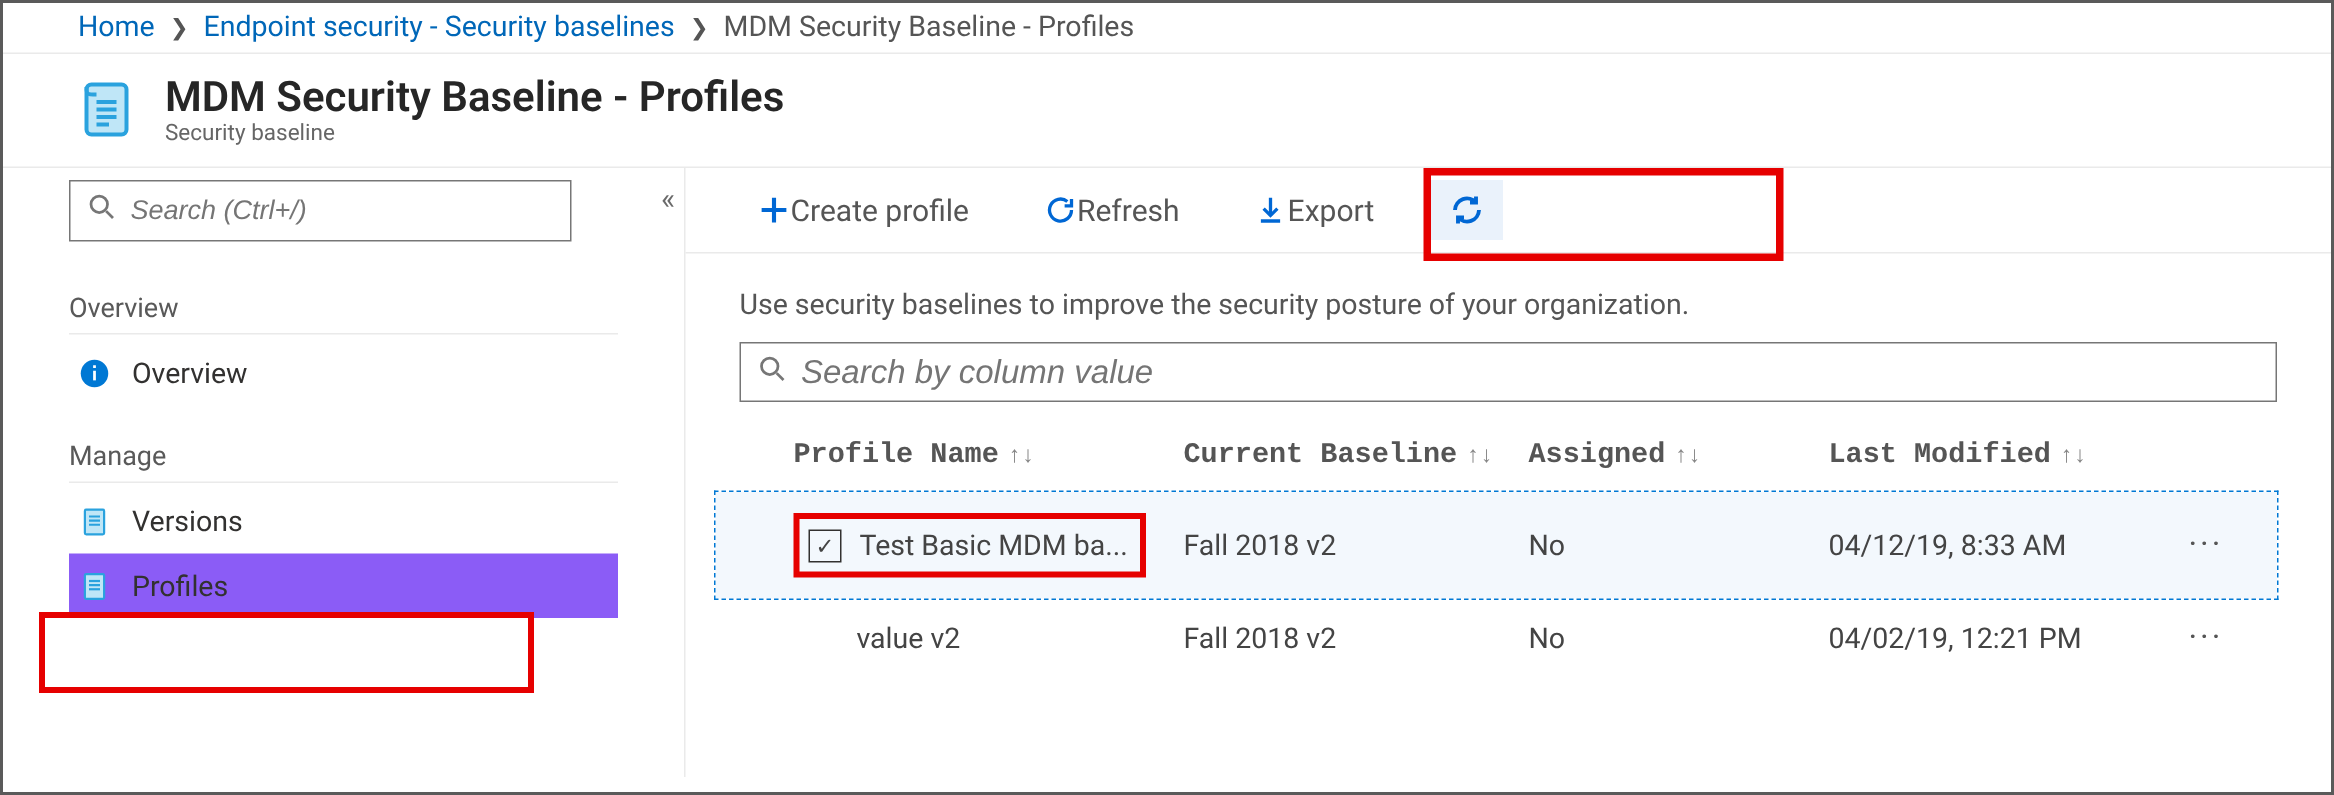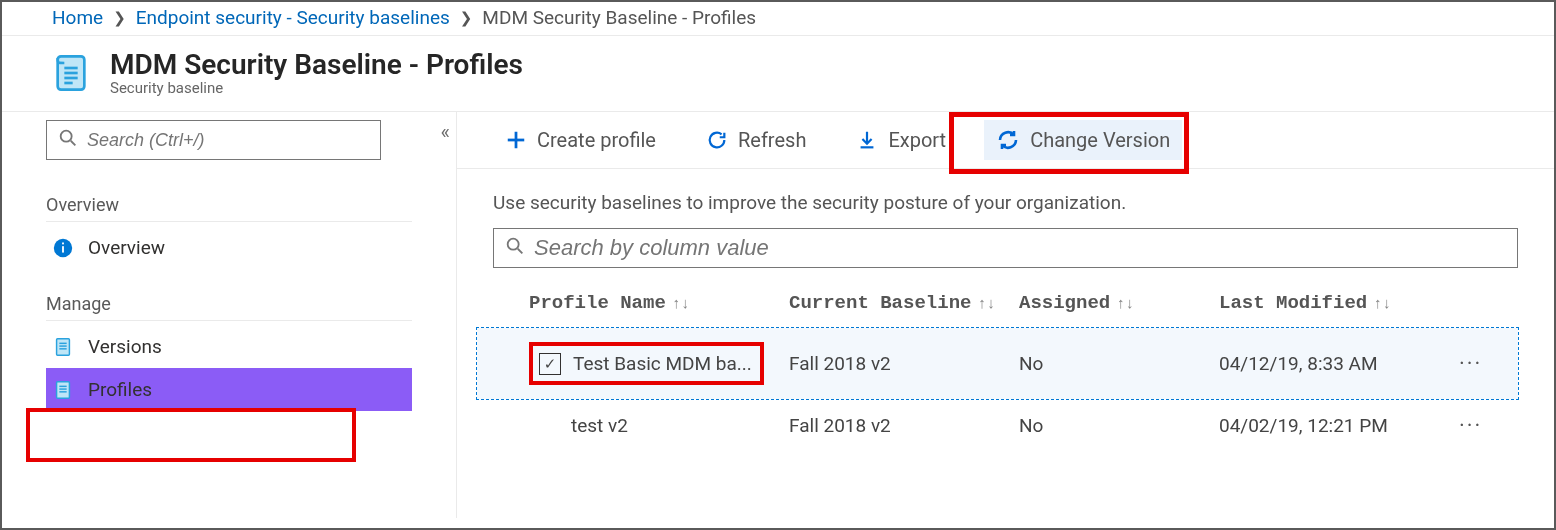--- a/index.html
+++ b/index.html
@@ -88,21 +88,21 @@
     padding: 0;
     position: relative;
   }
   .toolbar {
     display: flex; align-items: center;
     padding: 8px 30px 8px 36px;
     gap: 26px;
     border-bottom: 1px solid #eaeaea;
   }
   .tb-btn {
-    display: flex; align-items: center; gap: 10px;
+    display: flex; align-items: center; 
     font-size: 20px; color: #555; cursor: pointer;
     padding: 8px 12px;
   }
   .tb-btn .tic { color: #0067d4; display:flex; align-items:center; }
   .tb-btn.focus { background: #eaf2fb; }
   .tb-highlight {
     position: absolute;
     left: 492px; top: 0px;
     width: 240px; height: 62px;
     border: 5px solid #e60000;
@@ -262,21 +262,20 @@
       </div>
       <div class="tb-btn focus">
         <span class="tic">
           <svg width="24" height="24" viewBox="0 0 24 24" fill="none" stroke="#0067d4" stroke-width="2.6">
               <path d="M4 12a8 8 0 0 1 14-5"></path>
               <polyline points="18 3 18 7 14 7"></polyline>
               <path d="M20 12a8 8 0 0 1-14 5"></path>
               <polyline points="6 21 6 17 10 17"></polyline>
             </svg>
         </span>
-        <span>Change Version</span>
       </div>
       <div class="tb-highlight"></div>
     </div>
 
     <div class="desc">Use security baselines to improve the security posture of your organization.</div>
 
     <div class="column-search">
       <span>
         <svg class="svg-ic" viewBox="0 0 24 24" fill="none" stroke="#767676" stroke-width="2">
           <circle cx="10" cy="10" r="6"></circle>
@@ -305,21 +304,21 @@
           </span>
         </div>
         <div>Fall 2018 v2</div>
         <div>No</div>
         <div>04/12/19, 8:33 AM</div>
         <div class="row-menu">···</div>
       </div>
 
       <div class="grid-row">
         <div></div>
-        <div style="padding-left:42px;">test v2</div>
+        <div style="padding-left:42px;">value v2</div>
         <div>Fall 2018 v2</div>
         <div>No</div>
         <div>04/02/19, 12:21 PM</div>
         <div class="row-menu">···</div>
       </div>
     </div>
   </div>
 </div>
 
 </body></html>

